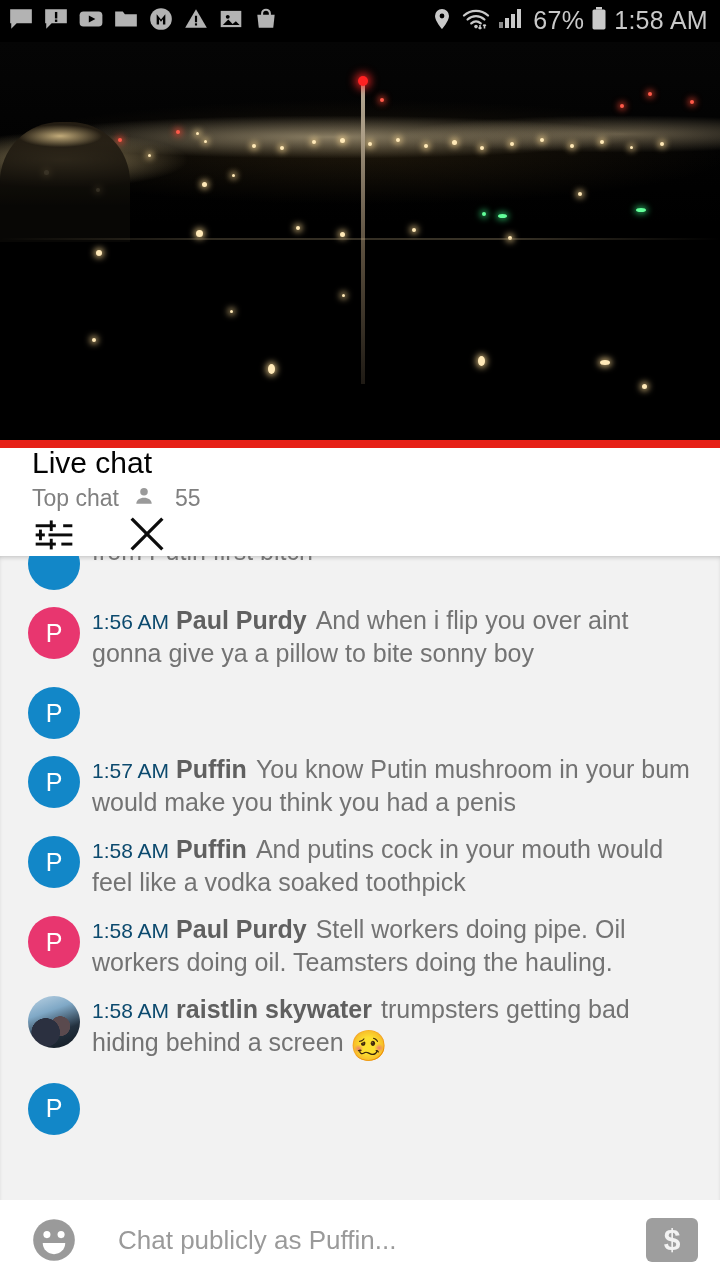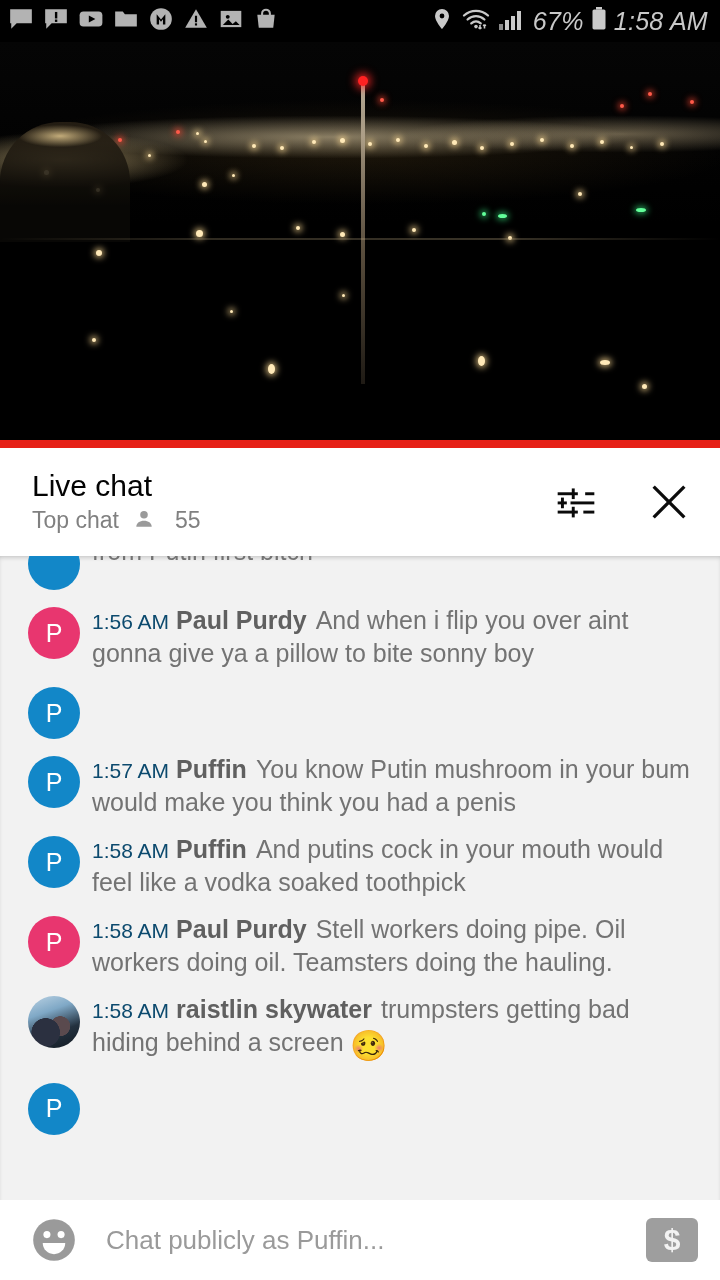--- a/index.html
+++ b/index.html
@@ -11,21 +11,21 @@
     position:relative;
   }
 
   
   .statusbar{
     height:42px; width:720px; background:#000;
     display:flex; align-items:center; justify-content:space-between;
     padding:0 12px 0 8px;
   }
   .sb-left{ display:flex; align-items:center; gap:9px; }
-  .sb-right{ display:flex; align-items:flex-end; gap:7px;font-style:italic; }
+  .sb-right{ display:flex; align-items:flex-start; gap:7px; }
   .sb-ico{ display:block; }
   .sb-text{
     color:#c9c9c9; font-size:25px; letter-spacing:.3px;
     font-family:"Liberation Sans", sans-serif;
   }
   .sb-pct{ margin-left:2px; }
 
   
   .video{
     position:relative; width:720px; height:406px; background:#000;
@@ -70,22 +70,23 @@
     background:linear-gradient(90deg, transparent, rgba(190,170,130,.25) 30%, rgba(190,170,130,.30) 70%, transparent);
   }
   .progress{
     position:absolute; left:0; bottom:0; width:720px; height:8px;
     background:#e62117;
   }
 
   
   .chat-header{
     width:720px; height:108px; background:#fff;
-    display:flex; align-items:center; justify-content:space-between;
+    display:flex; align-items:flex-start; justify-content:space-between;
     padding:0 28px 0 32px;
+    flex-direction:column;
   }
   .ch-left{ display:flex; flex-direction:column; gap:7px; }
   .ch-title{
     font-size:30px; color:#030303; font-weight:400; line-height:1;
   }
   .ch-sub{ display:flex; align-items:center; gap:14px; }
   .ch-subtext{ font-size:23px; color:#808080; line-height:1; }
   .ch-count{ display:flex; align-items:center; gap:20px; }
   .ch-countnum{ font-size:23px; color:#808080; line-height:1; }
   .ch-right{ display:flex; align-items:center; gap:48px; }
@@ -122,21 +123,21 @@
   }
   .m-time{ color:#0c4a6e; font-size:21px; margin-right:7px; }
   .m-name{ color:#606060; font-weight:bold; margin-right:9px; }
   .m-text{ color:#737373; }
   .emoji{ font-size:30px; vertical-align:-5px; }
 
   
   .input-bar{
     position:absolute; left:0; bottom:0;
     width:720px; height:80px; background:#fff;
-    display:flex; align-items:center; padding:0 22px 0 28px; gap:0;
+    display:flex; align-items:center; padding:0 22px 0 28px; gap:12px;
   }
   .emoji-btn{
     width:52px; height:52px; flex:0 0 52px;
     background:none; border:none; cursor:pointer; line-height:0;
   }
   .chat-input{
     flex:1; border:none; outline:none; background:transparent;
     font-family:"Liberation Sans", sans-serif;
     font-size:26px; color:#9a9a9a; padding-left:26px;
   }

